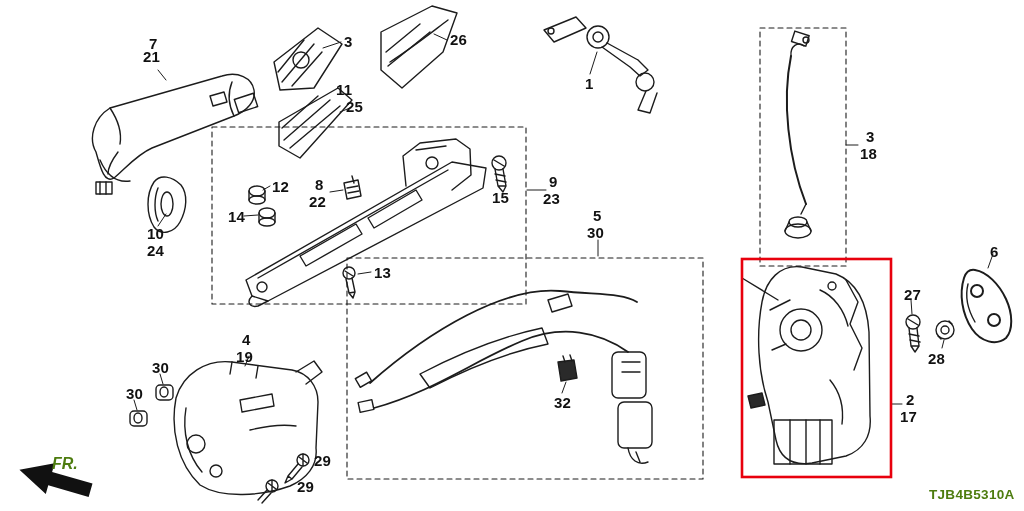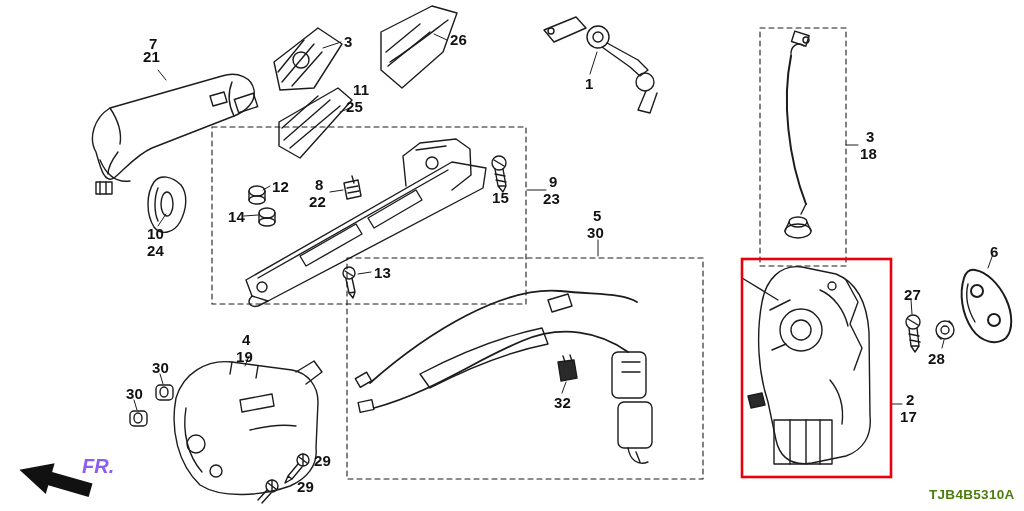--- a/index.html
+++ b/index.html
@@ -1,21 +1,21 @@
 <!DOCTYPE html>
 <html><head>
 <meta charset="utf-8">
 <title>Parts Diagram</title>
 <style>
   html,body{margin:0;padding:0;background:#ffffff;}
   .canvas{position:relative;width:1024px;height:511px;background:#ffffff;
           font-family:"Liberation Sans",sans-serif;overflow:hidden;}
   .art{position:absolute;left:0;top:0;width:1024px;height:511px;}
   .lbl{position:absolute;font-size:15px;font-weight:700;color:#111;line-height:1;letter-spacing:.2px;}
-  .fr{position:absolute;font-size:20px;font-weight:700;font-style:italic;color:#8b5cf6;line-height:1;margin-left:30px;}
+  .fr{position:absolute;font-size:16px;font-weight:700;font-style:italic;color:#4d7c0f;line-height:1;}
   .code{position:absolute;font-size:13.5px;font-weight:700;color:#4d7c0f;line-height:1;letter-spacing:.3px;}
 </style>
 </head>
 <body>
 
 <div class="canvas">
 
   <svg class="art" viewBox="0 0 1024 511">
     <g fill="none" stroke="#1c1c1c" stroke-width="1.4" stroke-linejoin="round" stroke-linecap="round">
 
@@ -237,21 +237,21 @@
 
     <g transform="rotate(16 55 480)">
       <polygon points="18,480 50,464 50,473 92,473 92,487 50,487 50,496" fill="#111" stroke="none"></polygon>
     </g>
   </svg>
 
   <div class="lbl" style="left:149px;top:36px">7</div>
   <div class="lbl" style="left:143px;top:49px">21</div>
   <div class="lbl" style="left:344px;top:34px">3</div>
   <div class="lbl" style="left:450px;top:32px">26</div>
-  <div class="lbl" style="left:353px;top:82px">11</div>
+  <div class="lbl" style="left:336px;top:82px">11</div>
   <div class="lbl" style="left:346px;top:99px">25</div>
   <div class="lbl" style="left:585px;top:76px">1</div>
   <div class="lbl" style="left:866px;top:129px">3</div>
   <div class="lbl" style="left:860px;top:146px">18</div>
   <div class="lbl" style="left:272px;top:179px">12</div>
   <div class="lbl" style="left:315px;top:177px">8</div>
   <div class="lbl" style="left:309px;top:194px">22</div>
   <div class="lbl" style="left:228px;top:209px">14</div>
   <div class="lbl" style="left:492px;top:190px">15</div>
   <div class="lbl" style="left:549px;top:174px">9</div>

